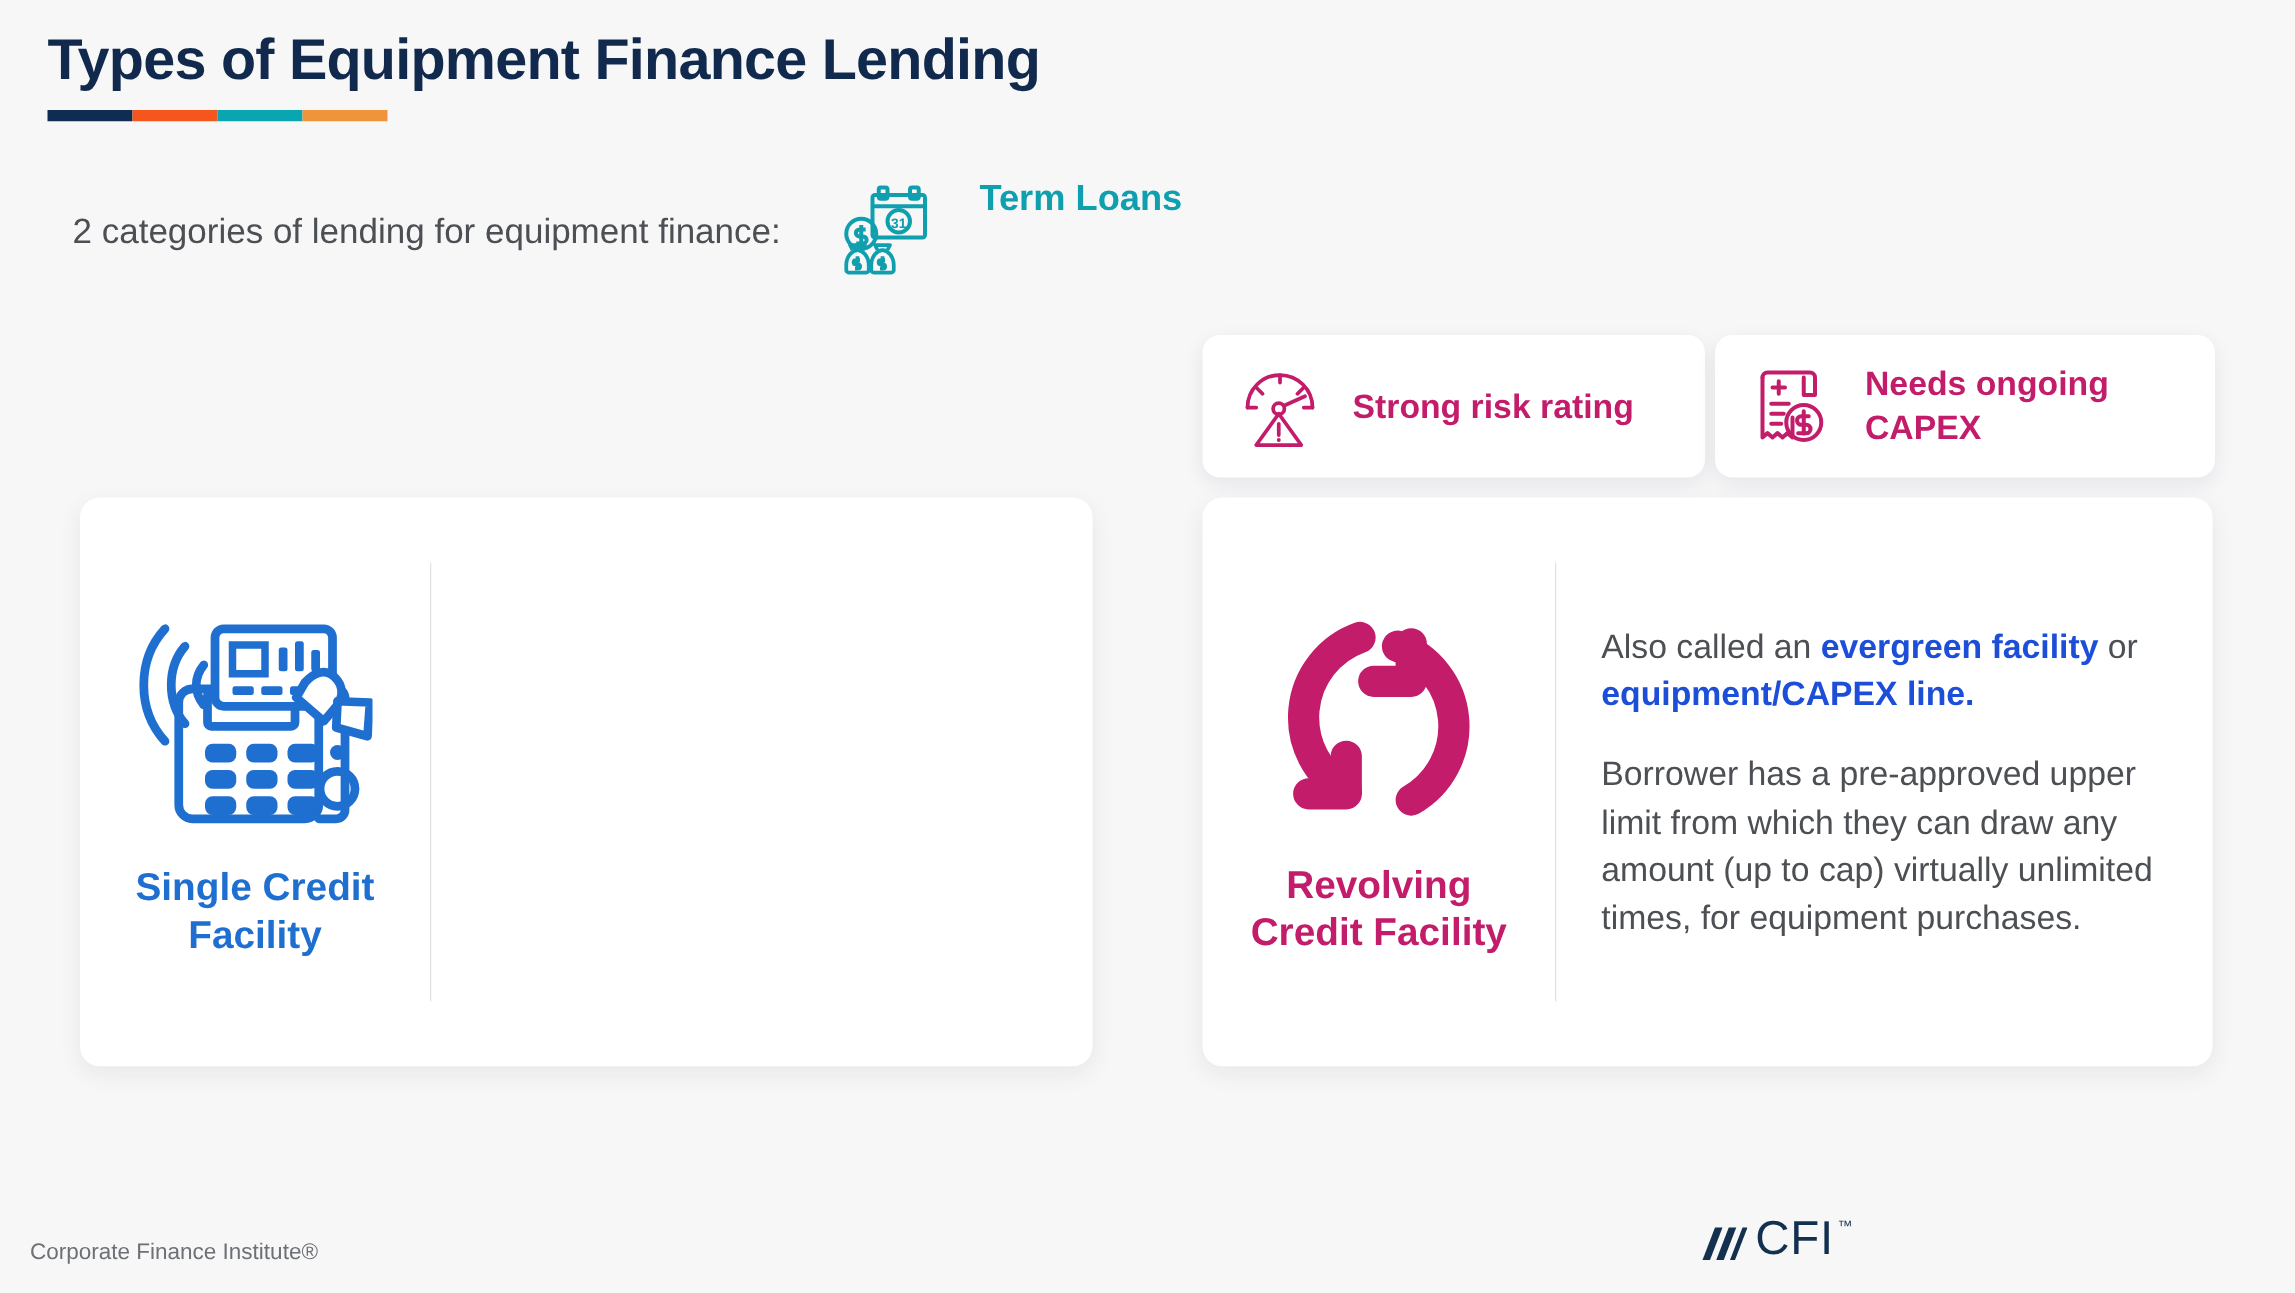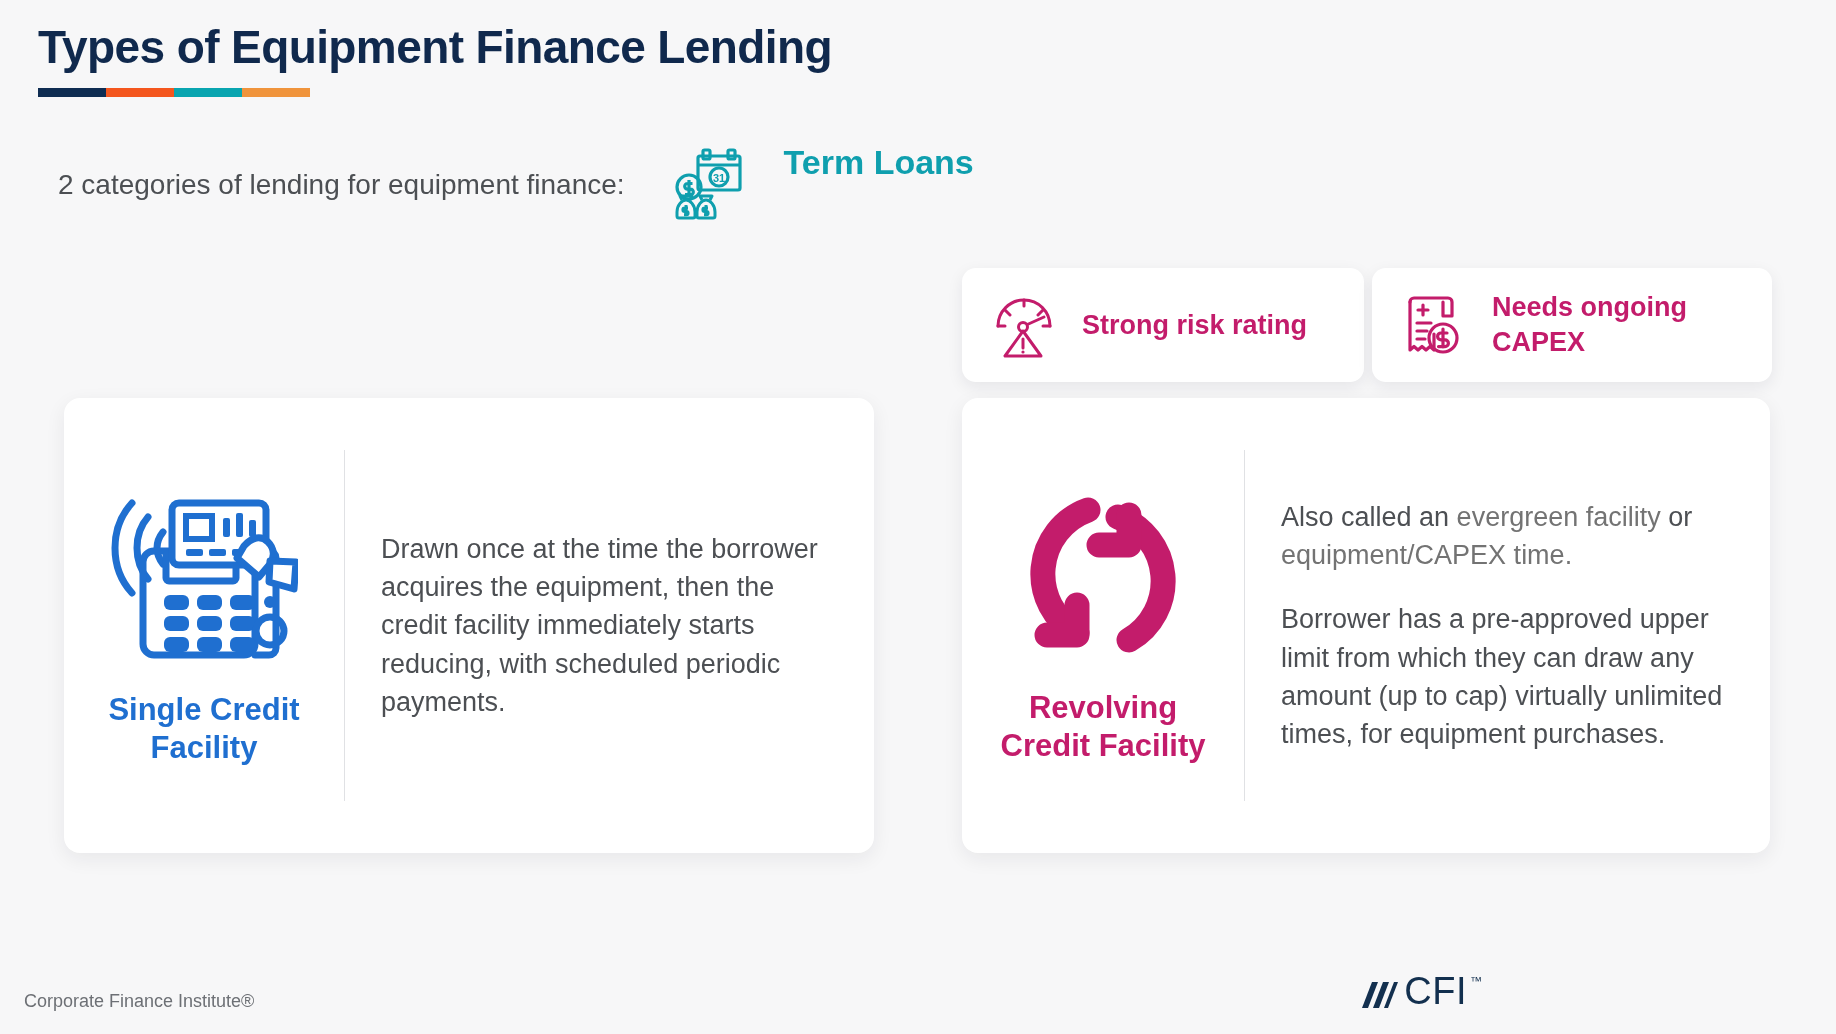--- a/index.html
+++ b/index.html
@@ -47,21 +47,21 @@
     white-space: nowrap;
     text-align: right;
   }
   .cat {
     display: flex;
     align-items: flex-start;
     margin-left: 40px;
     gap: 19px;
   }
   .cat-label {
-    font-size: 34px;
+    font-size: 29px;
     font-weight: bold;
     white-space: nowrap;
     margin-left: 22px;
   }
   .cat-icon { width: 78px; height: 84px; display: block; }
   .cat2 { margin-left: 44px; }
   .cat2 .cat-label { margin-left: 18px; }
 
   
   .badge-row {
@@ -130,21 +130,21 @@
     background: #e0e1e4;
   }
   .card-body {
     flex: 1 1 auto;
     padding: 0 34px 0 36px;
     font-size: 27px;
     color: #4c4f53;
     line-height: 1.42;
   }
   .card-body p + p { margin-top: 26px; }
-  .hl { color: #737373; font-weight: normal; }
+  .hl { color: #1d4ed8; font-weight: bold; }
 
   
   .footer-text {
     position: absolute;
     left: 24px;
     bottom: 22px;
     font-size: 18px;
     color: #6d7075;
   }
   .logo {
@@ -294,44 +294,41 @@
           </g>
           <g stroke="#1f6fd0" stroke-width="7" fill="#ffffff" stroke-linecap="round" stroke-linejoin="round">
             <path d="M134 61c8-9 17-11 24-4 6 6 7 14 2 22l-11 13-22-19z"></path>
             <path d="M160 76l26 1-2 27-25-7z"></path>
           </g>
         </svg>
       </div>
       <div class="card-heading" style="color:#1f6fd0">Single Credit Facility</div>
     </div>
     <div class="divider"></div>
-    <div class="card-body">
-      <p><span>Drawn once at the time the borrower acquires the equipment, then the credit facility immediately starts reducing, with scheduled periodic payments.</span></p>
-    </div>
   </div>
 
   <div class="card card-right">
     <div class="card-side">
       <div class="card-icon-wrap">
         <svg width="176" height="176" viewBox="0 0 176 176" fill="none">
           <g stroke="#c31c6b" stroke-width="25" fill="none" stroke-linecap="round" stroke-linejoin="round">
             <path d="M73 23A68 68 0 0 0 62 146"></path>
             <path d="M103 30a68 68 0 0 1 11 123"></path>
           </g>
           <g fill="none" stroke="#c31c6b" stroke-width="25" stroke-linecap="round" stroke-linejoin="round">
             <path d="M62 118v30H32"></path>
             <path d="M114 58V28h30" transform="rotate(180 114 43)"></path>
           </g>
         </svg>
       </div>
       <div class="card-heading" style="color:#c31c6b">Revolving Credit Facility</div>
     </div>
     <div class="divider"></div>
     <div class="card-body">
-      <p><span>Also called an </span><span class="hl">evergreen facility</span><span> or </span><span class="hl">equipment/CAPEX time.</span></p>
+      <p><span>Also called an </span><span class="hl">evergreen facility</span><span> or </span><span class="hl">equipment/CAPEX line.</span></p>
       <p><span>Borrower has a pre-approved upper limit from which they can draw any amount (up to cap) virtually unlimited times, for equipment purchases.</span></p>
     </div>
   </div>
 
   <div class="footer-text">Corporate Finance Institute®</div>
 
   <div class="logo">
     <svg class="logo-mark" width="46" height="38" viewBox="0 0 46 38">
       <g fill="#13304f">
         <path d="M10 36L20 10h6L16 36z"></path>

